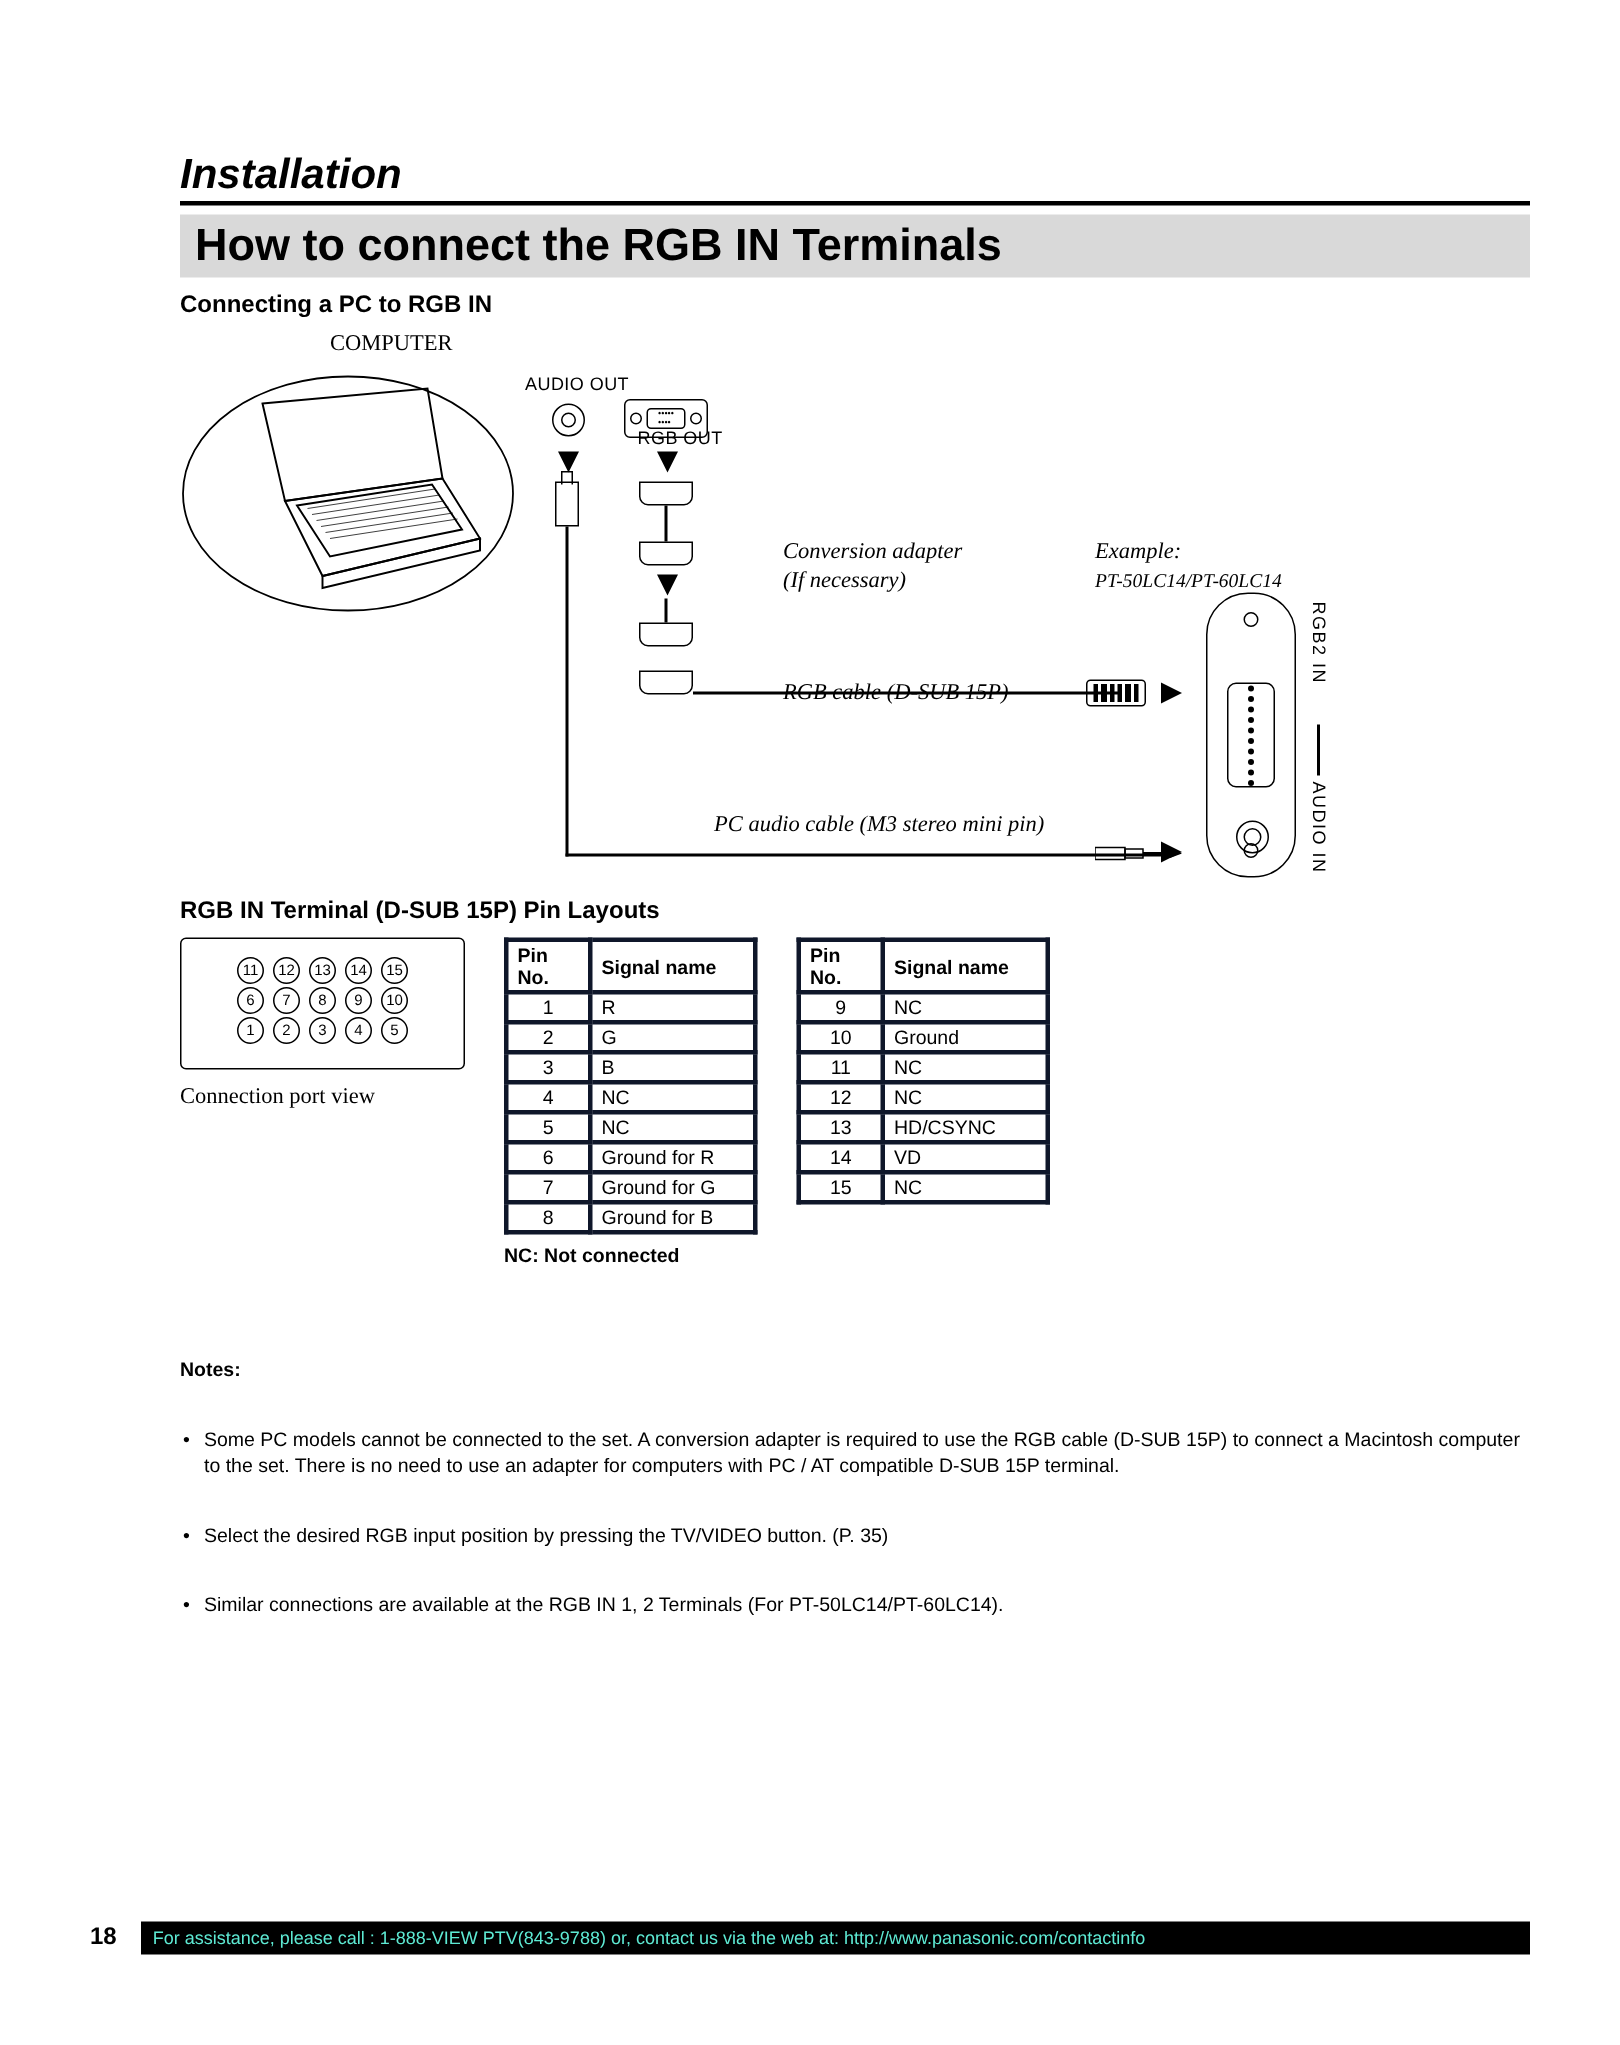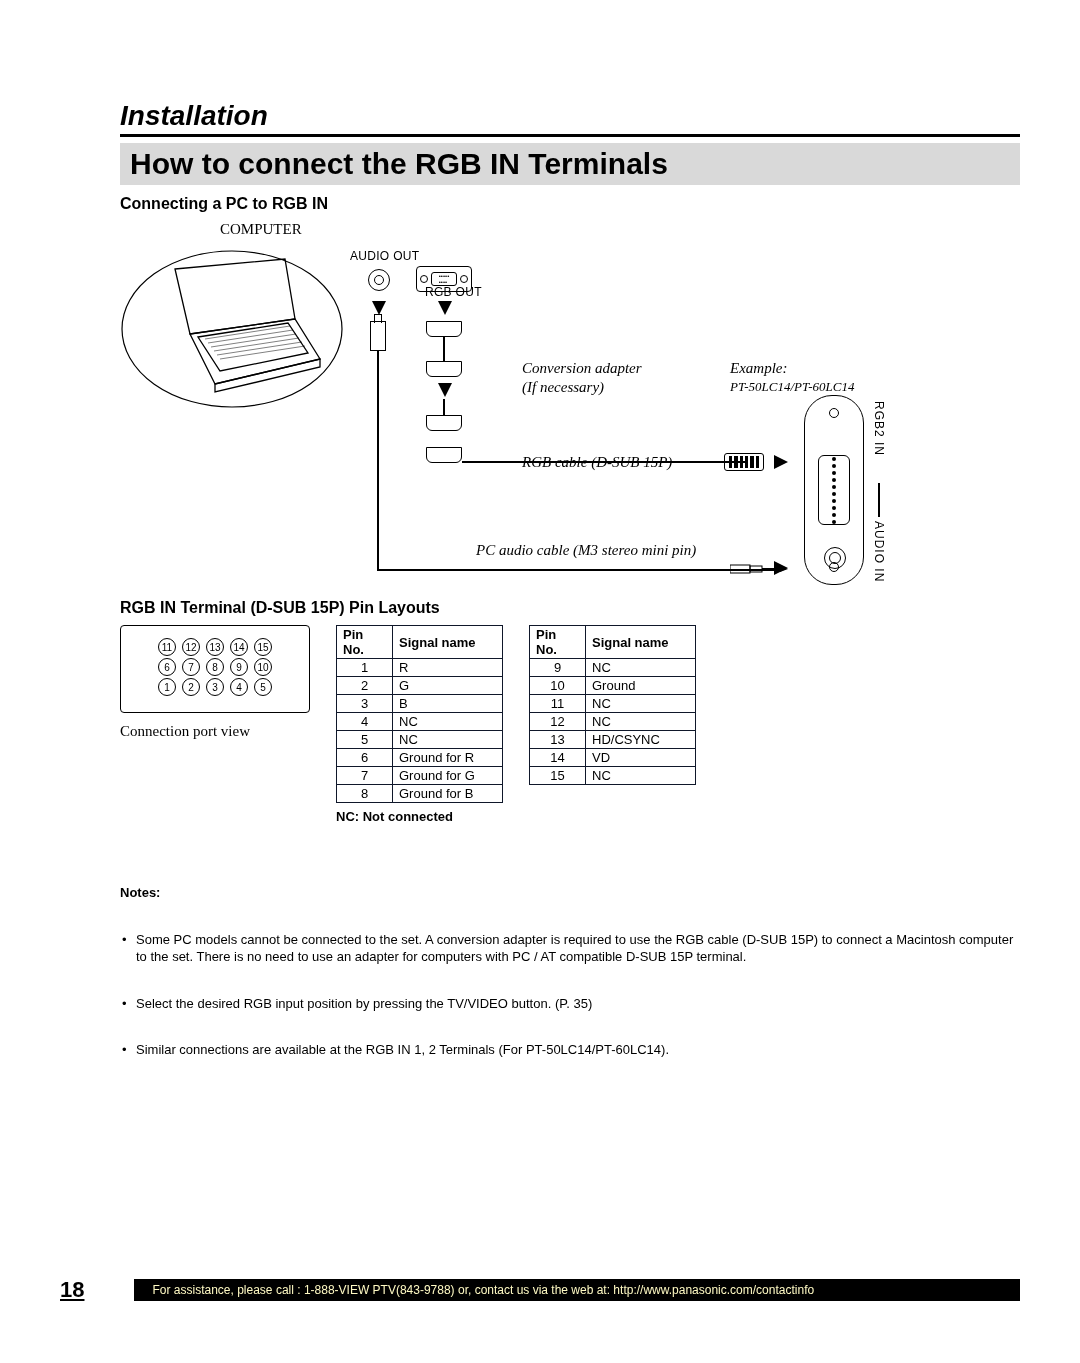--- a/index.html
+++ b/index.html
@@ -200,45 +200,45 @@
   .conn-row span{
     width:18px;height:18px;border:1.2px solid #000;border-radius:50%;
     font-size:10px;display:flex;align-items:center;justify-content:center;
   }
   .conn-caption{font-family:'Times New Roman',serif;font-size:15px;margin-top:10px;}
   table.pin{
     border-collapse:collapse;
     font-size:13px;
   }
   table.pin th, table.pin td{
-    border:1px solid #0f172a;
+    border:3px solid #0f172a;
     padding:1px 6px;
     text-align:left;
   }
   table.pin th{font-weight:bold;}
   table.pin td.num{text-align:center;width:56px;}
   table.pin th.num{width:56px;}
   table.pin .sig{width:110px;}
   .nc-note{font-size:13px;font-weight:bold;margin-top:6px;}
   
   .notes{margin-top:60px;font-size:13px;line-height:1.35;}
   .notes-title{font-weight:bold;margin-bottom:2px;}
   .notes ul{list-style:none;padding-left:16px;}
   .notes li{position:relative;margin-bottom:2px;margin-top:29px;}
   .notes li::before{content:"•";position:absolute;left:-14px;}
   
   .footer{
     position:absolute;
     left:60px;right:60px;bottom:60px;
     display:flex;align-items:center;gap:16px;
   }
-  .page-num{font-size:22px;font-weight:bold;text-decoration:underline;}
+  .page-num{font-size:16px;font-weight:bold;}
   .footer-bar{
-    flex:1;background:#000;color:#fef9c3;
-    font-size:12px;padding:4px 18px;margin-left:34px;
+    flex:1;background:#000;color:#5eead4;
+    font-size:12px;padding:4px 8px;
   }
 </style>
 </head>
 <body>
 
 <h1 class="section-heading">Installation</h1>
 
 <div class="title-box">
   <h2>How to connect the RGB IN Terminals</h2>
 </div>

